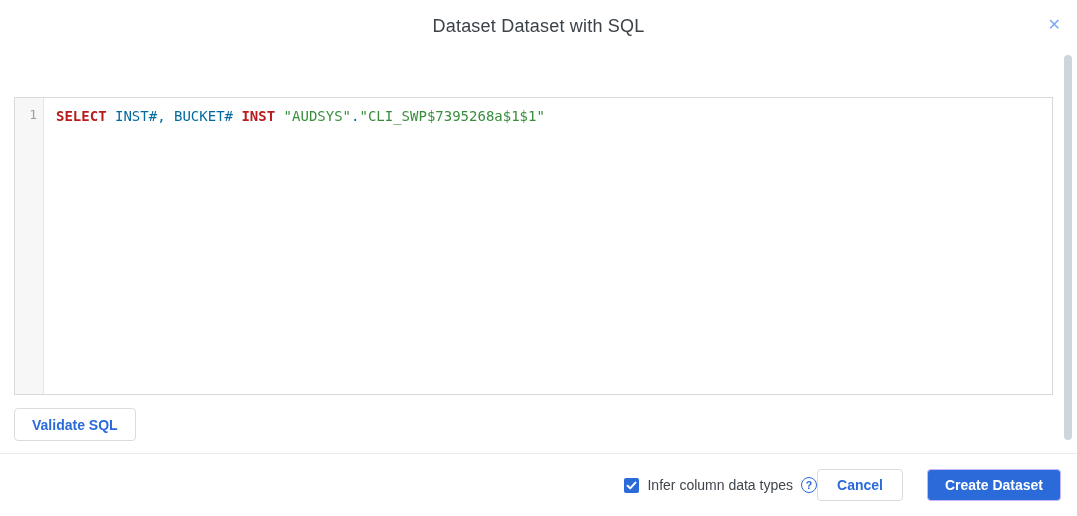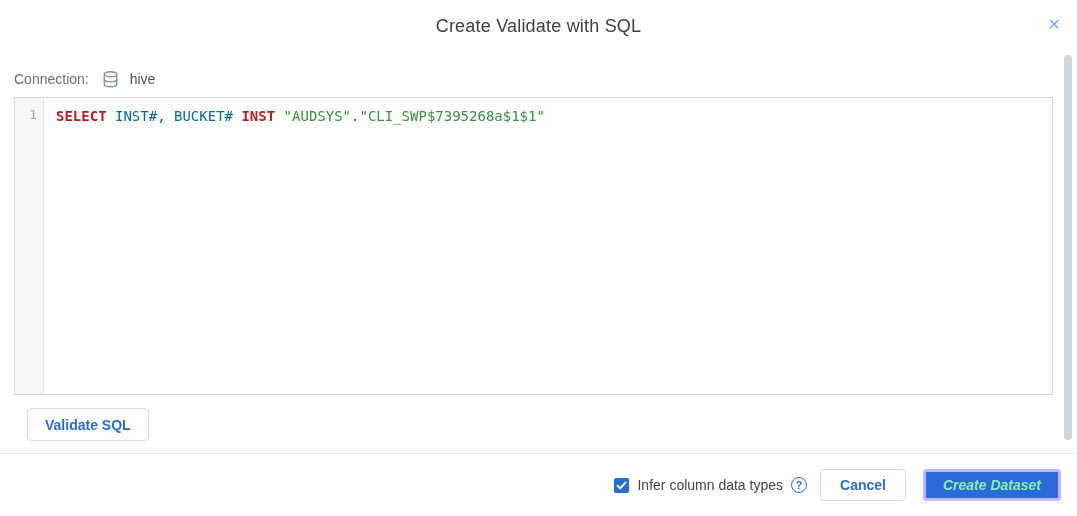--- a/index.html
+++ b/index.html
@@ -52,27 +52,27 @@
     color: #2e3338; cursor: text;
   }
   .tok-keyword { color: #b91c1c; font-weight: bold; }
   .tok-plain   { color: #0369a1; }
   .tok-string  { color: #388e3c; }
 
   
   .btn {
     display: inline-flex; align-items: center; justify-content: center;
     font-size: 14px; font-weight: bold; border-radius: 4px;
-    cursor: pointer; user-select: none; margin-left: 13px;
+    cursor: pointer; user-select: none;
   }
   .btn-outline {
     background: #ffffff; border: 1px solid #d8dce0; color: #2b6bd9;
   }
   .btn-primary {
-    background: #2b6bd9; border: 3px solid #c4b5fd; color: #86efac; font-style: italic;
+    background: #2b6bd9; border: 1px solid #c4b5fd; color: #ffffff;
   }
   .validate-btn {
     position: absolute; top: 408px; left: 14px;
     height: 33px; padding: 0 17px;
   }
 
   
   .footer-divider {
     position: absolute; top: 453px; left: 0; width: 1077px; height: 1px;
     background: #e6ebf0;
@@ -89,50 +89,39 @@
     background: #2b6bd9; display: inline-flex;
     align-items: center; justify-content: center;
   }
   .infer-label { margin-left: 8px; font-size: 14px; color: #3f464d; }
   .help-icon {
     margin-left: 8px; width: 16px; height: 16px; border-radius: 50%;
     border: 1.4px solid #2b6bd9; color: #2b6bd9;
     display: inline-flex; align-items: center; justify-content: center;
     font-size: 10.5px; font-weight: bold; cursor: pointer;
   }
-  .footer-actions { display: flex; align-items: center; gap: 4px; }
+  .footer-actions { display: flex; align-items: center; gap: 24px; }
   .cancel-btn { height: 32px; padding: 0 19px; }
   .create-btn { height: 32px; padding: 0 17px; }
 
   
   .scrollbar-thumb {
     position: absolute; top: 55px; right: 5px;
     width: 8px; height: 385px; border-radius: 4px;
     background: #cdd6dd; cursor: grab;
   }
 </style>
 </head>
 <body>
 
 <div class="stage">
 
-  <div class="dialog-title">Create Validate with SQL</div>
+  <div class="dialog-title">Dataset Dataset with SQL</div>
   <div class="close-btn">✕</div>
 
-  <div class="connection-row">
-    <span class="connection-label">Connection:</span>
-    <span class="db-icon">
-      <svg width="19" height="19" viewBox="0 0 19 19" fill="none" stroke="#8796a5" stroke-width="1.4" stroke-linecap="round">
-        <ellipse cx="9.5" cy="4.2" rx="6.2" ry="2.5"></ellipse>
-        <path d="M3.3 4.2 v5 c0 1.38 2.78 2.5 6.2 2.5 s6.2 -1.12 6.2 -2.5 v-5"></path>
-        <path d="M3.3 9.2 v5 c0 1.38 2.78 2.5 6.2 2.5 s6.2 -1.12 6.2 -2.5 v-5"></path>
-      </svg>
-    </span>
-    <span class="connection-name">hive</span>
-  </div>
 
   <div class="sql-editor">
     <div class="gutter">
       <span>1</span>
     </div>
     <div class="code-area"><span class="tok-keyword">SELECT</span><span class="tok-plain"> INST#, BUCKET# </span><span class="tok-keyword">INST</span><span class="tok-plain"> </span><span class="tok-string">"AUDSYS"</span><span class="tok-plain">.</span><span class="tok-string">"CLI_SWP$7395268a$1$1"</span></div>
   </div>
 
   <button class="btn btn-outline validate-btn">Validate SQL</button>
 

